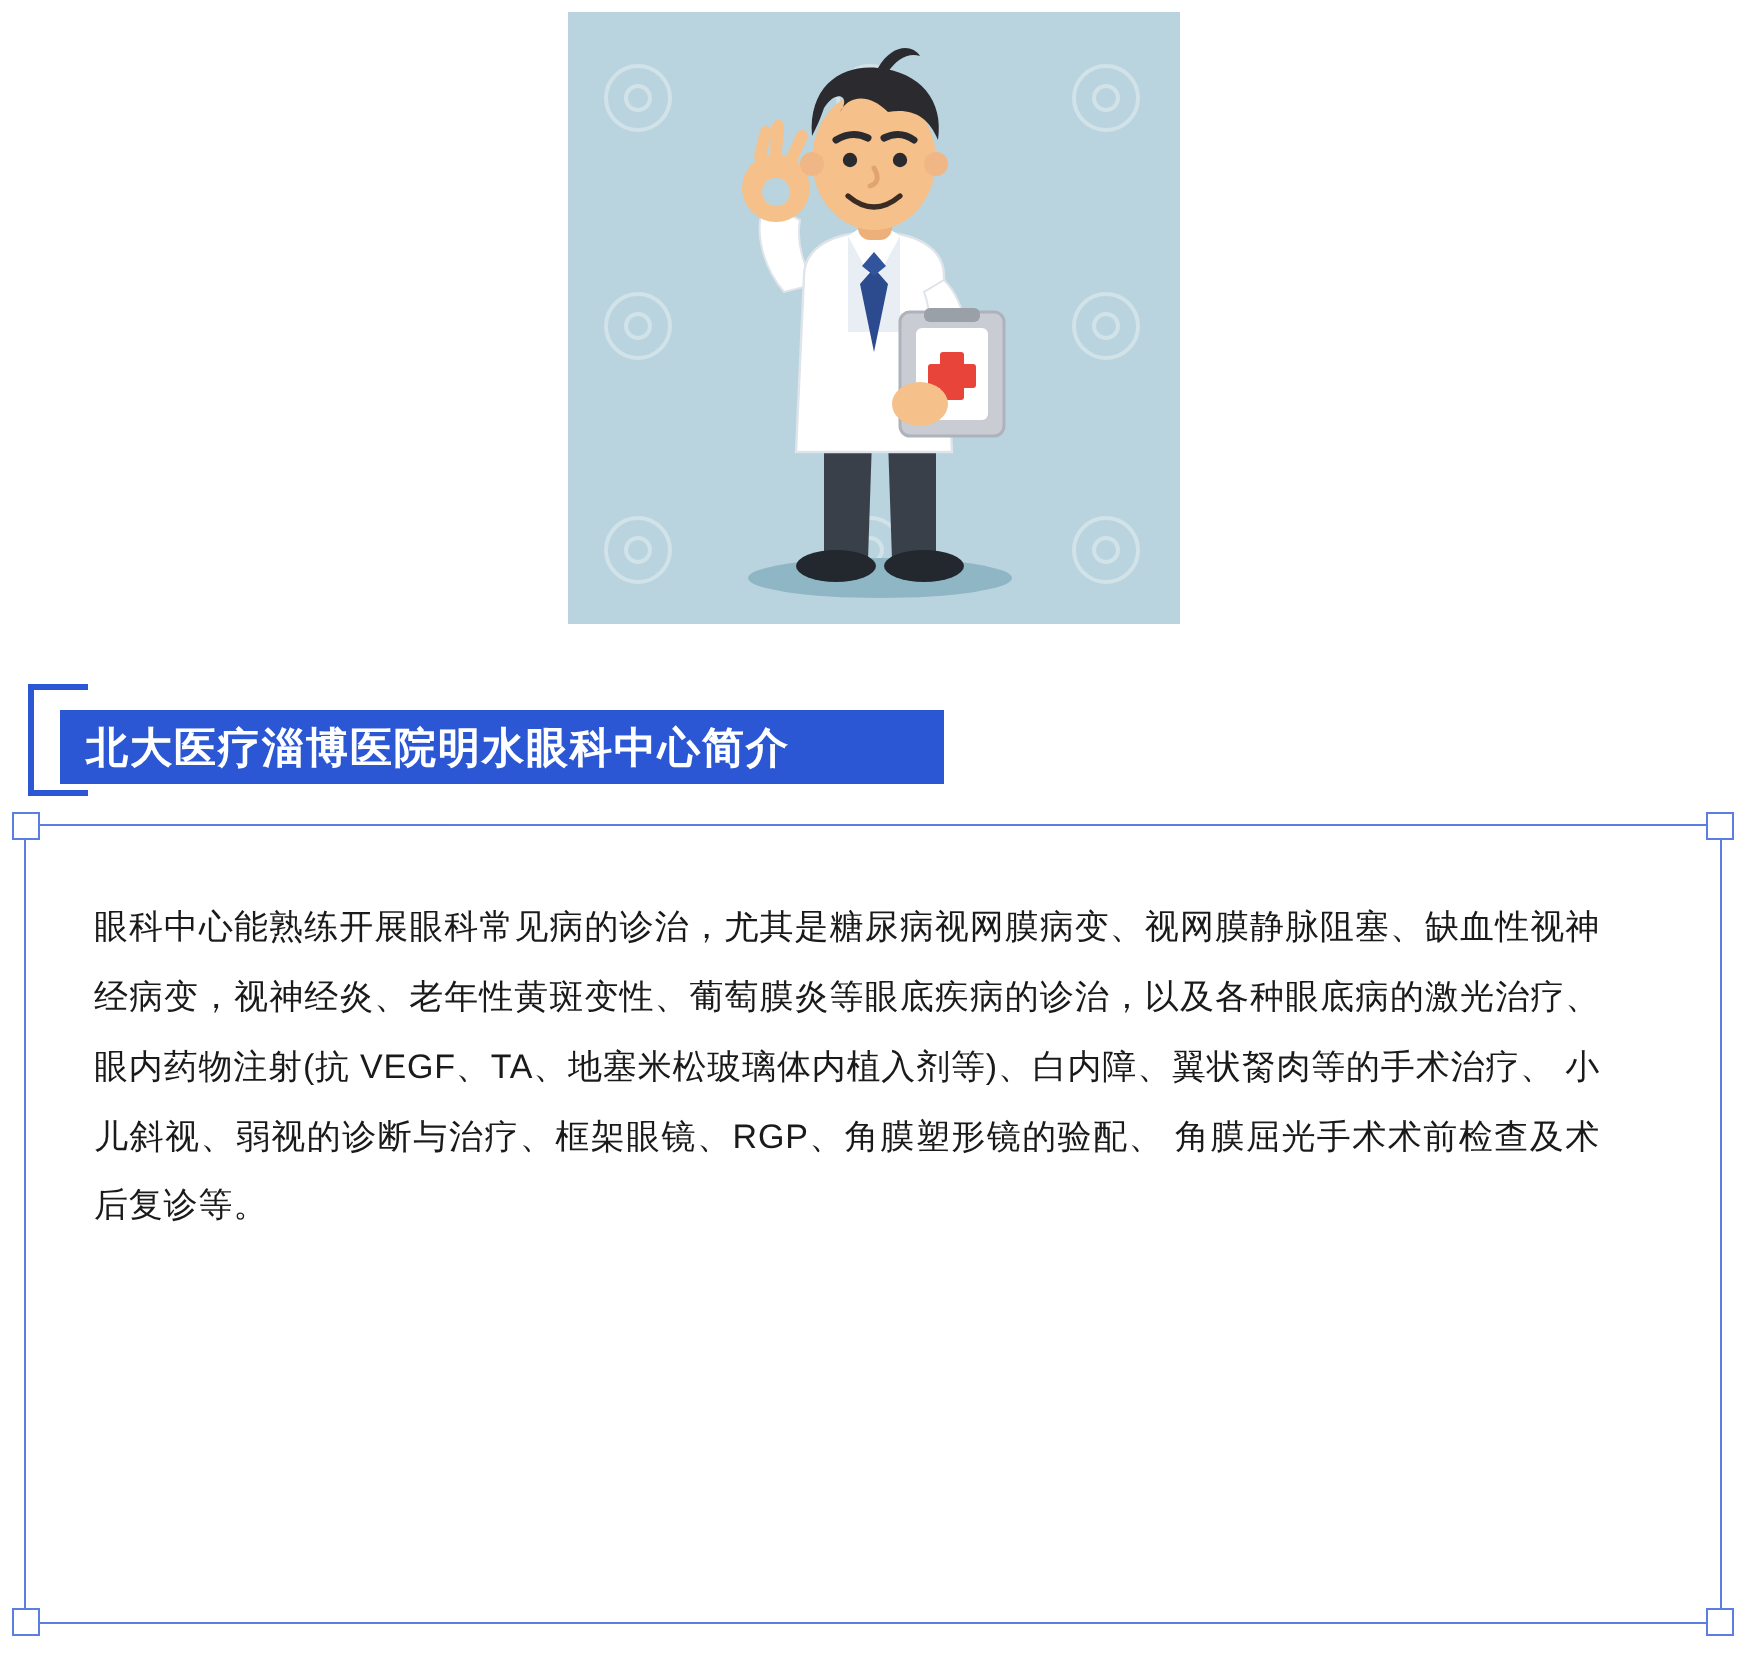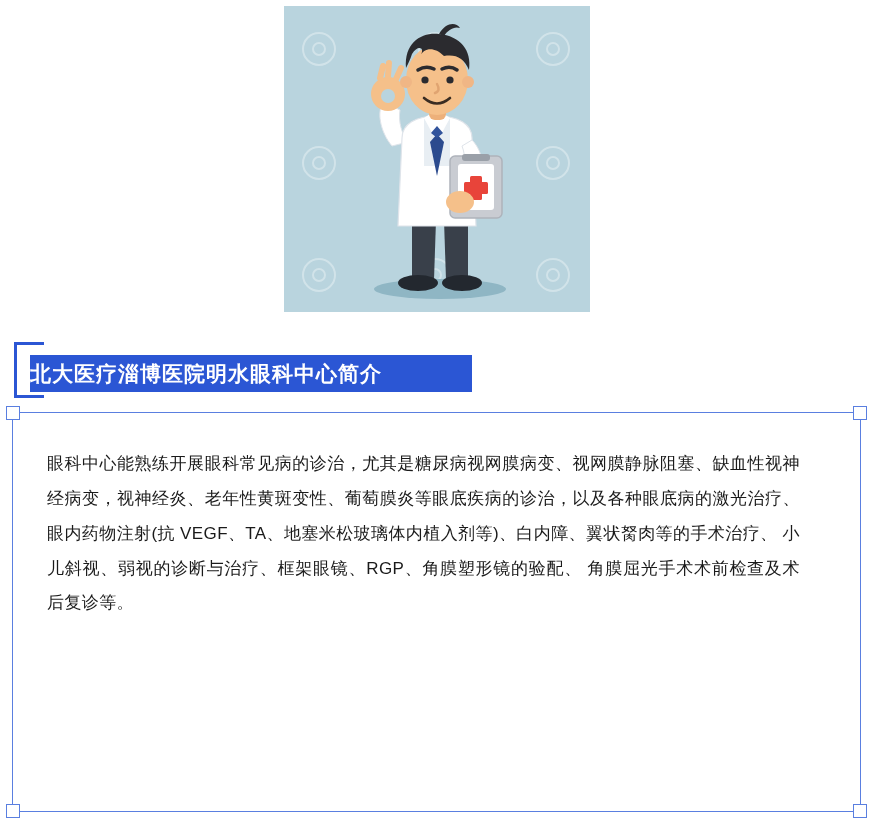--- a/index.html
+++ b/index.html
@@ -84,21 +84,21 @@
     border: 3px solid #2b56d4;
     border-right: none;
     box-sizing: border-box;
   }
   .heading-bar {
     flex: 1;
     background: #2b56d4;
     color: #ffffff;
     display: flex;
     align-items: center;
-    padding-left: 0;
+    padding-left: 13px;
     font-size: 21px;
     font-weight: bold;
     letter-spacing: 1px;
     margin-left: -14px;
     margin-top: 13px;
     margin-bottom: 6px;
     height: 37px;
     box-sizing: border-box;
   }
 

